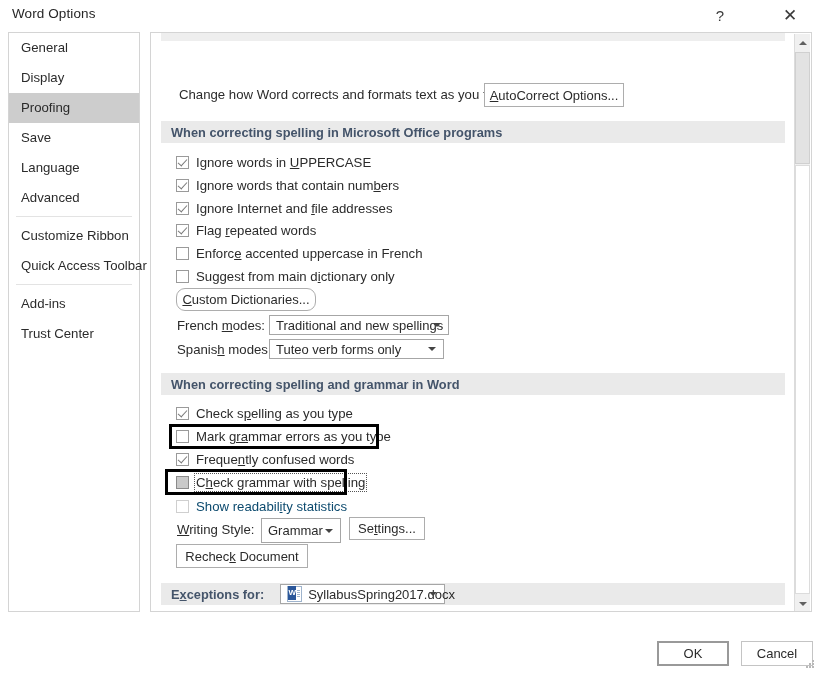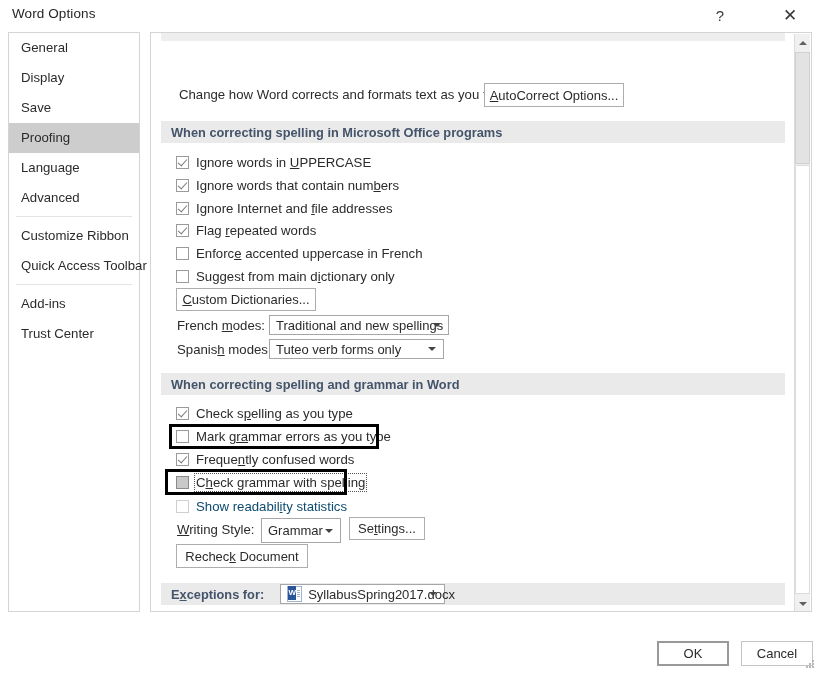--- a/index.html
+++ b/index.html
@@ -185,22 +185,22 @@
 
 <div id="titlebar">
   <div id="dialog-title">Word Options</div>
   <div class="title-btn" id="help-button">?</div>
   <div class="title-btn" id="close-button">✕</div>
 </div>
 
 <div id="sidebar">
   <div class="nav-item">General</div>
   <div class="nav-item">Display</div>
+  <div class="nav-item selected">Proofing</div>
   <div class="nav-item">Save</div>
-  <div class="nav-item selected">Proofing</div>
   <div class="nav-item">Language</div>
   <div class="nav-item">Advanced</div>
   <div class="nav-sep"></div>
   <div class="nav-item">Customize Ribbon</div>
   <div class="nav-item">Quick Access Toolbar</div>
   <div class="nav-sep"></div>
   <div class="nav-item">Add-ins</div>
   <div class="nav-item">Trust Center</div>
 </div>
 
@@ -234,21 +234,21 @@
     </div>
     <div class="cb-row" style="left:25px; top:213px;">
       <span class="cb-box"></span>
       <span class="cb-label">Enforc<u>e</u> accented uppercase in French</span>
     </div>
     <div class="cb-row" style="left:25px; top:236px;">
       <span class="cb-box"></span>
       <span class="cb-label">Suggest from main d<u>i</u>ctionary only</span>
     </div>
 
-    <div class="btn" style="left:25px; top:255px; width:140px; height:23px;">
+    <div class="btn" style="left:25px; top:255px; width:140px; height:23px;border-radius:9px;">
       <span><u>C</u>ustom Dictionaries...</span>
     </div>
 
     <div class="row-text" style="left:26px; top:285px;">French <u>m</u>odes:</div>
     <div class="combo" style="left:118px; top:282px; width:180px;">
       <span>Traditional and new spellings</span>
       <span class="caret"></span>
     </div>
 
     <div class="row-text" style="left:26px; top:309px;">Spanis<u>h</u> modes:</div>

